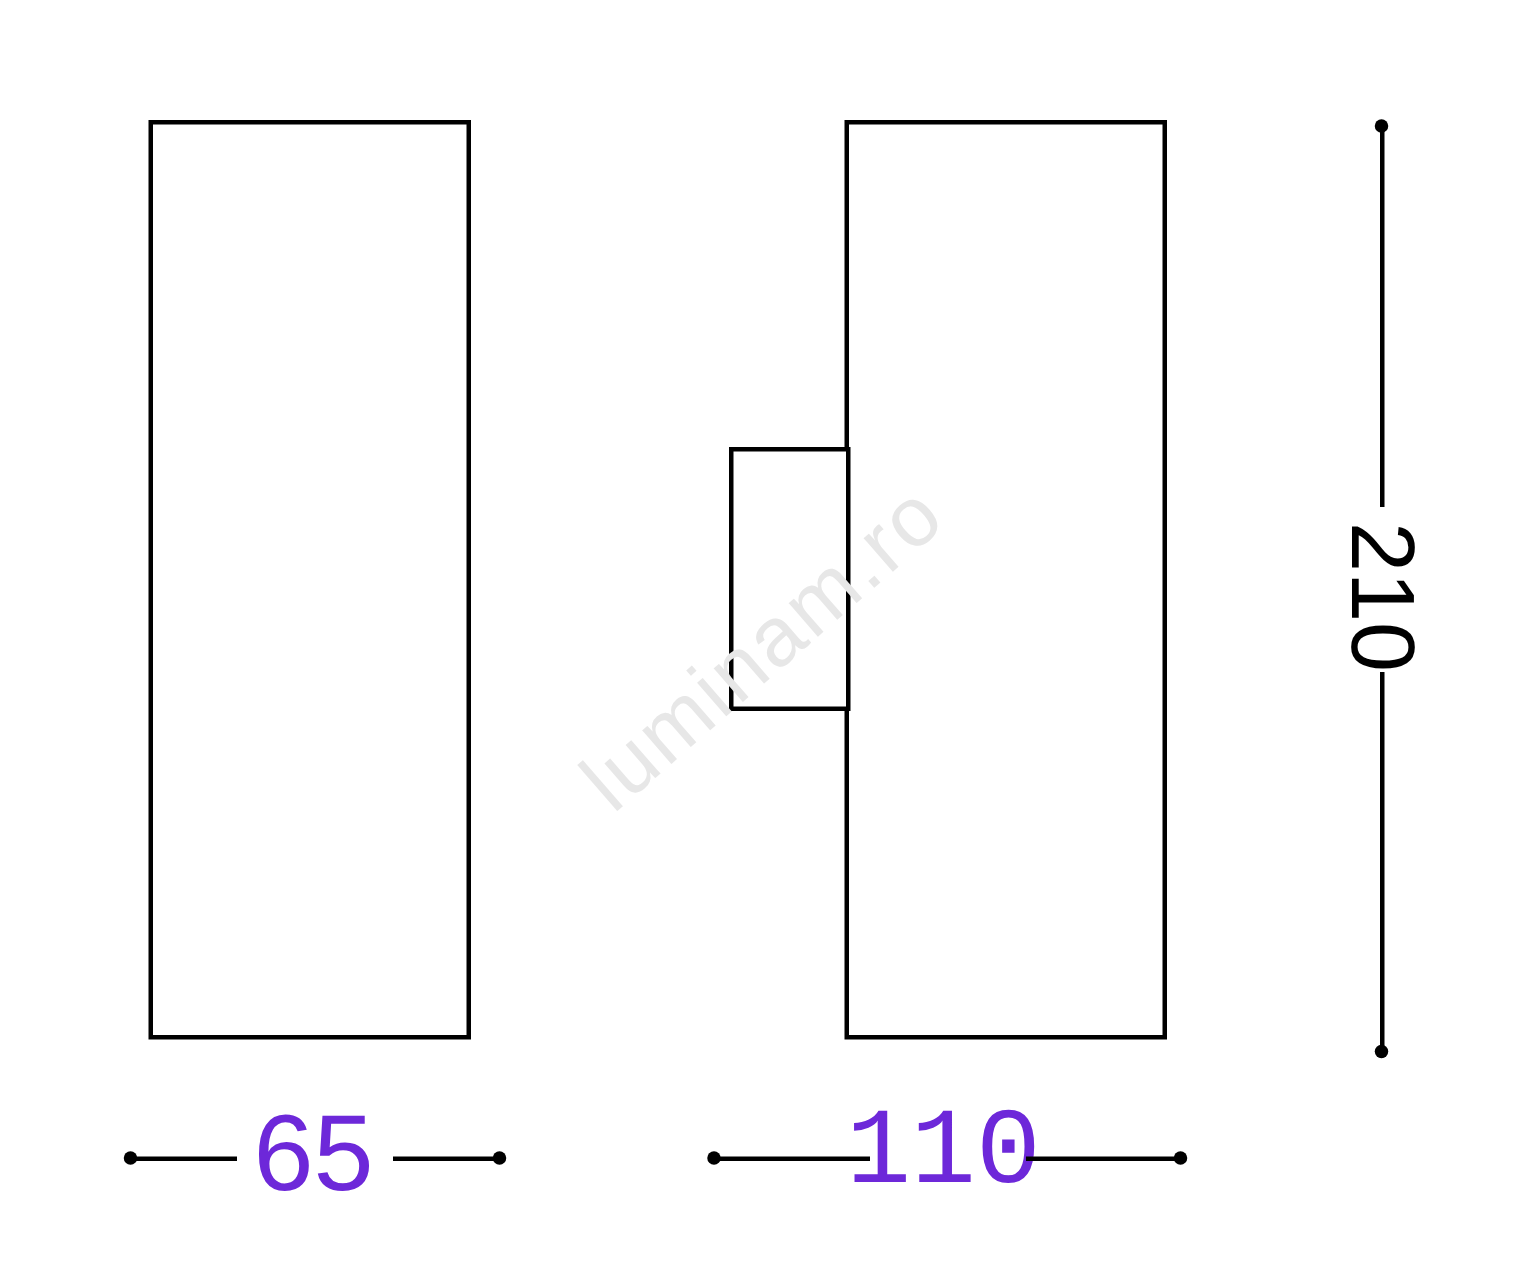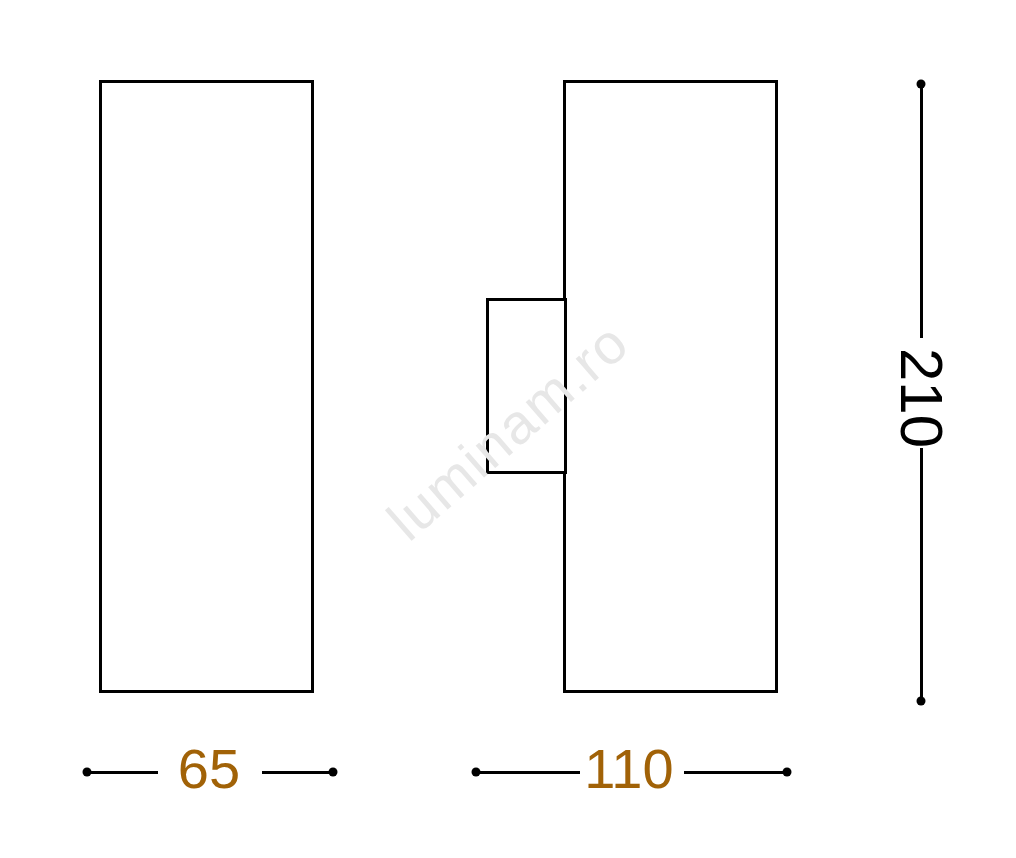--- a/index.html
+++ b/index.html
@@ -28,23 +28,23 @@
   .dim-dot {
     position: absolute;
     width: 9px; height: 9px;
     background: #000000;
     border-radius: 50%;
     transform: translate(-50%, -50%);
   }
   .dim-label {
     position: absolute;
     transform: translate(-50%, -50%);
-    font-size: 56px;
+    font-size: 72px;
     line-height: 1;
-    color: #a16207;
+    color: #6d28d9;
     white-space: nowrap;
   }
   .dim-label-vertical {
     position: absolute;
     transform: translate(-50%, -50%) rotate(90deg);
     font-size: 60px;
     line-height: 1;
     color: #000000;
     white-space: nowrap;
   }
@@ -76,21 +76,21 @@
   <div class="outline-rect rect-bracket"></div>
 
   <div class="dim-dot" style="left:87px;  top:772px;"></div>
   <div class="dim-line-h" style="left:90px;  top:770.5px; width:68px;"></div>
   <div class="dim-label" style="left:209px; top:769px;">65</div>
   <div class="dim-line-h" style="left:262px; top:770.5px; width:68px;"></div>
   <div class="dim-dot" style="left:333px; top:772px;"></div>
 
   <div class="dim-dot" style="left:476px; top:772px;"></div>
   <div class="dim-line-h" style="left:479px; top:770.5px; width:101px;"></div>
-  <div class="dim-label" style="left:629px; top:769px;">110</div>
+  <div class="dim-label" style="left:629px; top:769px;font-family:Liberation Mono, monospace;">110</div>
   <div class="dim-line-h" style="left:684px; top:770.5px; width:102px;"></div>
   <div class="dim-dot" style="left:787px; top:772px;"></div>
 
   <div class="dim-dot" style="left:921px; top:84px;"></div>
   <div class="dim-line-v" style="left:919.5px; top:87px; height:251px;"></div>
   <div class="dim-label-vertical" style="left:921px; top:398px;">210</div>
   <div class="dim-line-v" style="left:919.5px; top:448px; height:250px;"></div>
   <div class="dim-dot" style="left:921px; top:701px;"></div>
 
 </div>

